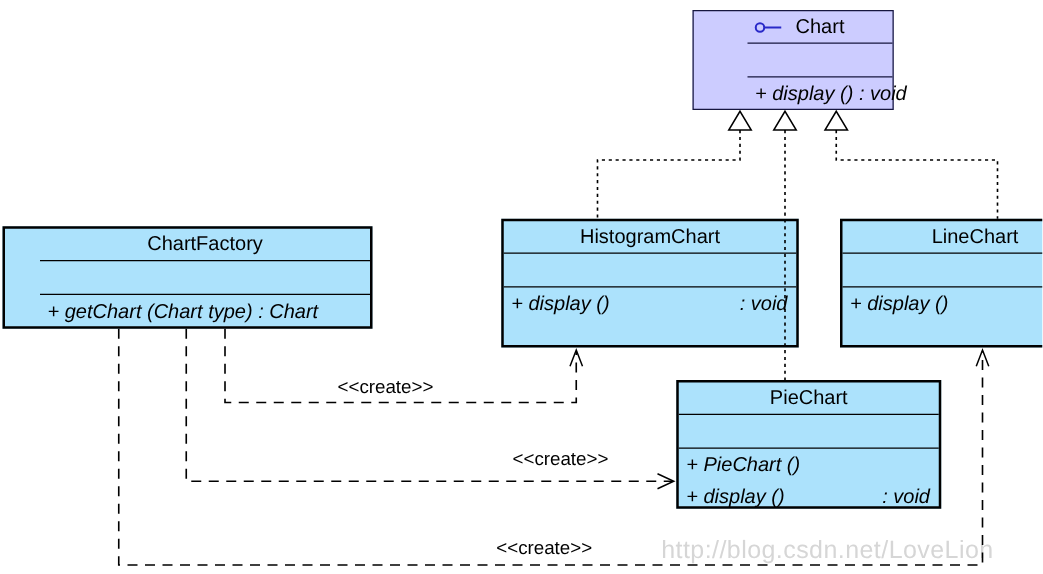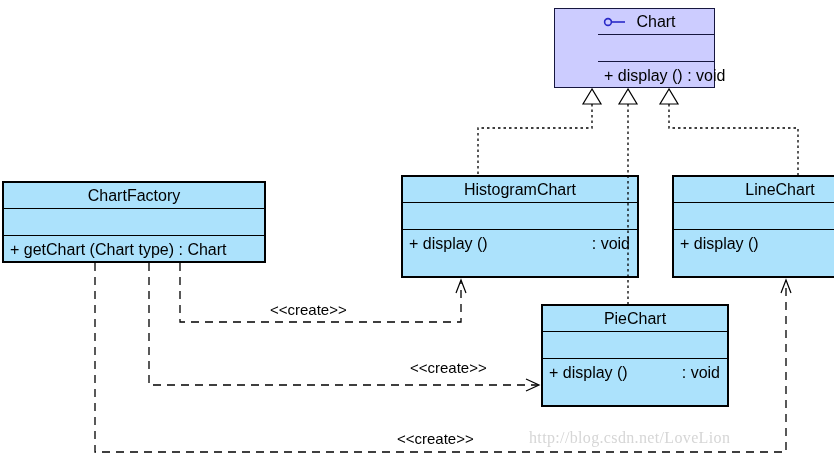--- a/index.html
+++ b/index.html
@@ -43,20 +43,21 @@
   }
   .uml-class.lavender .uml-attrs { border-bottom: 1px solid #16163f; }
   .uml-methods { padding-top: 1px; }
   .uml-method-row {
     height: 25px;
     display: flex;
     align-items: center;
     justify-content: space-between;
     padding: 0 7px 0 6px;
     white-space: nowrap;
+    font-style: italic;
   }
   .iface-icon {
     position: absolute;
     left: 5px;
     top: 8px;
     width: 24px;
     height: 10px;
   }
 
   
@@ -69,22 +70,22 @@
   
   .stereotype {
     position: absolute;
     font-size: 15px;
     white-space: nowrap;
   }
   #watermark {
     position: absolute;
     left: 529px;
     top: 429px;
-    font-family: Liberation Serif, serif;
-    font-size: 16px;
+    font-family: Liberation Sans, sans-serif;
+    font-size: 20px;
     letter-spacing: 0.35px;
     color: #d6d6d6;
     white-space: nowrap;
   }
 </style>
 </head>
 <body>
 
 <div id="stage">
 
@@ -97,21 +98,21 @@
       <span>Chart</span>
     </div>
     <div class="uml-attrs"></div>
     <div class="uml-methods">
       <div class="uml-method-row">
         <span>+ display () : void</span>
       </div>
     </div>
   </div>
 
-  <div class="uml-class" style="left:2px; top:181px; width:264px; height:82px;">
+  <div class="uml-class" style="left:2px; top:181px; width:296px; height:82px;padding-left:28px;">
     <div class="uml-title">
       <span>ChartFactory</span>
     </div>
     <div class="uml-attrs"></div>
     <div class="uml-methods">
       <div class="uml-method-row">
         <span>+ getChart (Chart type) : Chart</span>
       </div>
     </div>
   </div>
@@ -135,26 +136,29 @@
     </div>
     <div class="uml-attrs"></div>
     <div class="uml-methods">
       <div class="uml-method-row">
         <span>+ display ()</span>
         <span>: void</span>
       </div>
     </div>
   </div>
 
-  <div class="uml-class" style="left:541px; top:304px; width:188px; height:103px;">
+  <div class="uml-class" style="left:541px; top:304px; width:212px; height:103px;">
     <div class="uml-title">
       <span>PieChart</span>
     </div>
     <div class="uml-attrs"></div>
     <div class="uml-methods">
+      <div class="uml-method-row">
+        <span>+ PieChart ()</span>
+      </div>
       <div class="uml-method-row">
         <span>+ display ()</span>
         <span>: void</span>
       </div>
     </div>
   </div>
 
   <div id="watermark">http://blog.csdn.net/LoveLion</div>
 
   <svg id="connectors" width="834" height="459">

